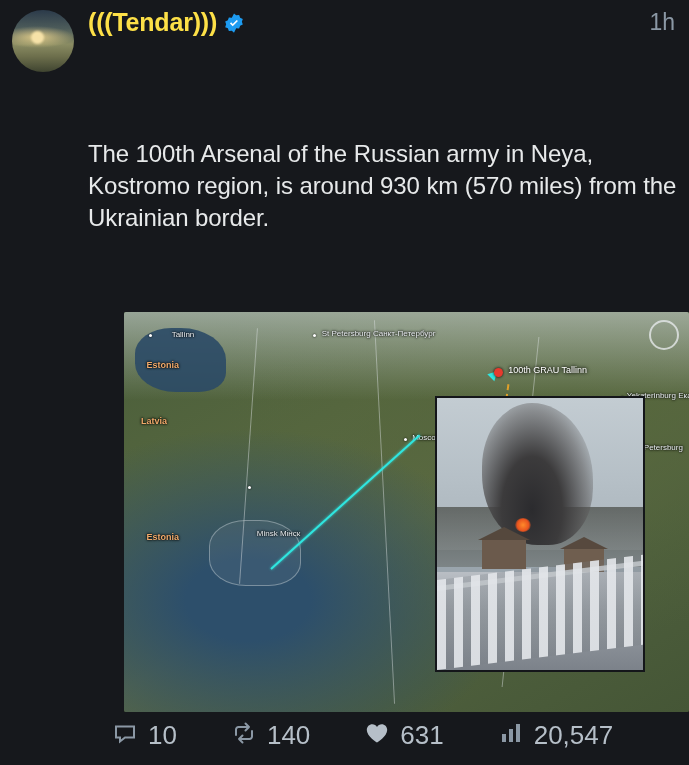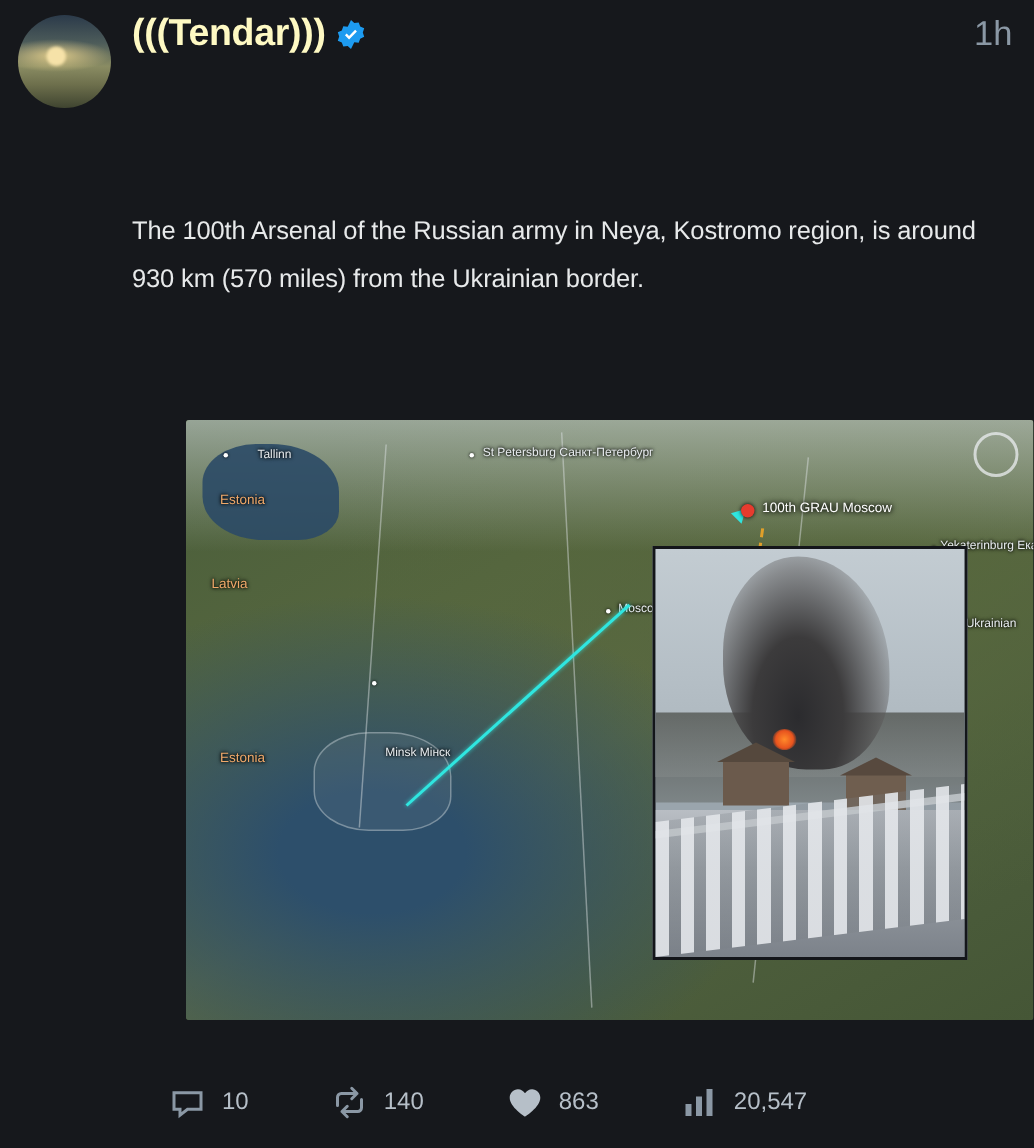--- a/index.html
+++ b/index.html
@@ -60,21 +60,21 @@
     min-width: 0;
   }
   .name-row {
     display: flex;
     align-items: center;
     white-space: nowrap;
   }
   .display-name {
     font-size: 25px;
     font-weight: bold;
-    color: #fef9c3;
+    color: #fde047;
     letter-spacing: -0.2px;
   }
   .verified {
     display: inline-block;
     width: 22px;
     height: 22px;
     margin-left: 6px;
     flex: 0 0 22px;
   }
   .handle {
@@ -85,21 +85,21 @@
   }
   .time {
     margin-left: auto;
     font-size: 23px;
     color: #8b98a5;
     padding-right: 2px;
   }
   .tweet-body {
     margin-left: 76px;
     margin-top: 2px;
-    font-size: 17px;
+    font-size: 24px;
     line-height: 32px;
     color: #e7e9ea;
     letter-spacing: -0.1px;
     white-space: pre-wrap;
   }
   .tweet-body p {
     margin: 0;
   }
   .tweet-body p.gap {
     margin-top: 32px;
@@ -155,21 +155,21 @@
     position: absolute;
     font-size: 8px;
     color: #e9edf0;
     text-shadow: 0 0 2px #000, 0 0 3px #000;
     font-family: "Liberation Sans", sans-serif;
     white-space: nowrap;
   }
   .map-label.country {
     color: #f0a96a;
     font-size: 9px;
-    font-weight: normal;
+    font-weight: bold;
     text-align: right;
   }
   .map-dot {
     position: absolute;
     width: 3px; height: 3px;
     background: #fff;
     border-radius: 50%;
     box-shadow: 0 0 2px #000;
   }
   .arrow-line {
@@ -347,23 +347,22 @@
     position: absolute;
     left: 112px;
     right: 12px;
     bottom: 10px;
     display: flex;
     align-items: center;
     height: 40px;
   }
   .action {
     display: flex;
-    align-items: center;
     color: #8b98a5;
-    font-size: 16px;
+    font-size: 26px;
     margin-right: 54px;
     cursor: pointer;
   }
   .action:last-child { margin-right: 0; }
   .action .glyph {
     display: inline-flex;
     align-items: center;
     justify-content: center;
     width: 26px;
     height: 26px;
@@ -421,30 +420,30 @@
     <div class="map-dot" style="left:33.5%; top:5.4%;"></div>
     <div class="map-label" style="left:35%; top:4.2%;">St Petersburg Санкт-Петербург</div>
 
     <div class="map-dot" style="left:22%; top:43.5%;"></div>
     <div class="map-label" style="left:23.5%; top:42.3%;margin-top:48px;">Minsk Мінск</div>
 
     <div class="map-dot" style="left:49.5%; top:31.5%;"></div>
     <div class="map-label" style="left:51%; top:30.3%;">Moscow Москва</div>
 
     <div class="map-dot" style="left:91%; top:34%;"></div>
-    <div class="map-label" style="left:92%; top:32.8%;">Ukrainian</div>
+    <div class="map-label" style="left:92%; top:32.8%;">Petersburg</div>
 
     <div class="map-dot" style="left:88%; top:21%;"></div>
     <div class="map-label" style="left:89%; top:19.8%;">Yekaterinburg Екат</div>
 
     <div class="arrow-line" style="left:26%; top:64%; transform:rotate(-42deg);"></div>
     <div class="dashed-route"></div>
     <div class="arrow-head"></div>
     <div class="target-marker"></div>
-    <div class="target-label">100th GRAU Moscow</div>
+    <div class="target-label">100th GRAU Tallinn</div>
 
     <div class="compass"></div>
 
     <div class="inset">
       <div class="sky"></div>
       <div class="treeline"></div>
       <div class="smoke"></div>
       <div class="fire"></div>
       <div class="house1"></div>
       <div class="house2"></div>
@@ -471,21 +470,21 @@
         </svg>
       </span>
       <span class="count">140</span>
     </div>
     <div class="action">
       <span class="glyph">
         <svg width="24" height="22" viewBox="0 0 24 22">
           <path fill="#b6bfc8" d="M12 20.5S1.8 14.2 1.8 7.9C1.8 4.6 4.3 2.2 7.3 2.2c2 0 3.7 1.1 4.7 2.7 1-1.6 2.7-2.7 4.7-2.7 3 0 5.5 2.4 5.5 5.7 0 6.3-10.2 12.6-10.2 12.6z"></path>
         </svg>
       </span>
-      <span class="count">863</span>
+      <span class="count">631</span>
     </div>
     <div class="action">
       <span class="glyph">
         <svg width="22" height="22" viewBox="0 0 22 22">
           <rect x="2" y="12" width="4" height="8" fill="#8b98a5"></rect>
           <rect x="9" y="7" width="4" height="13" fill="#8b98a5"></rect>
           <rect x="16" y="2" width="4" height="18" fill="#8b98a5"></rect>
         </svg>
       </span>
       <span class="count">20,547</span>

